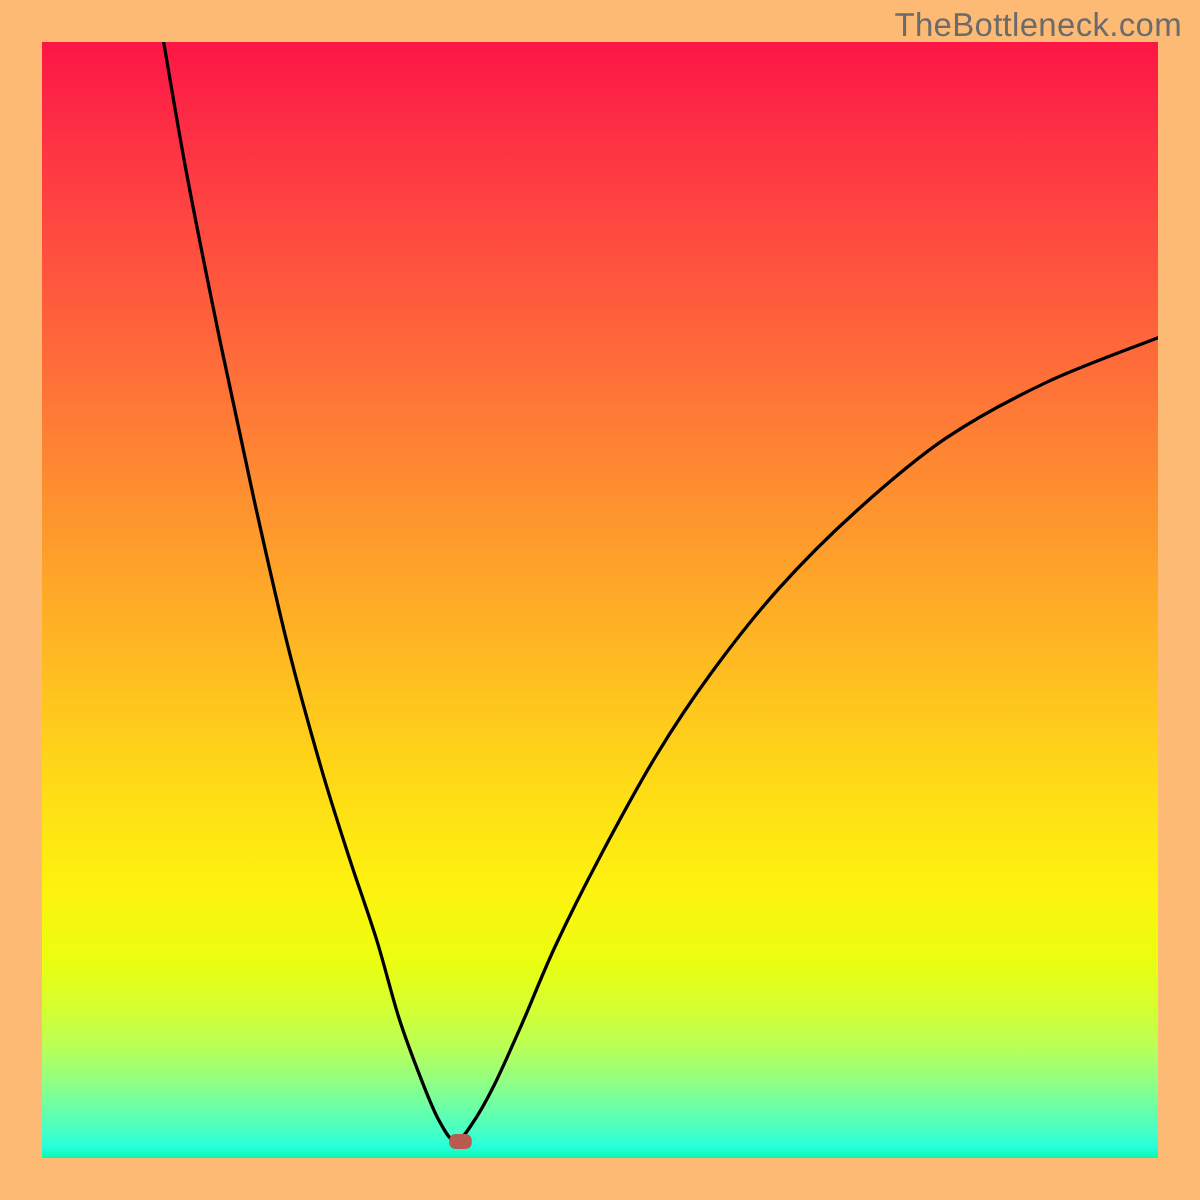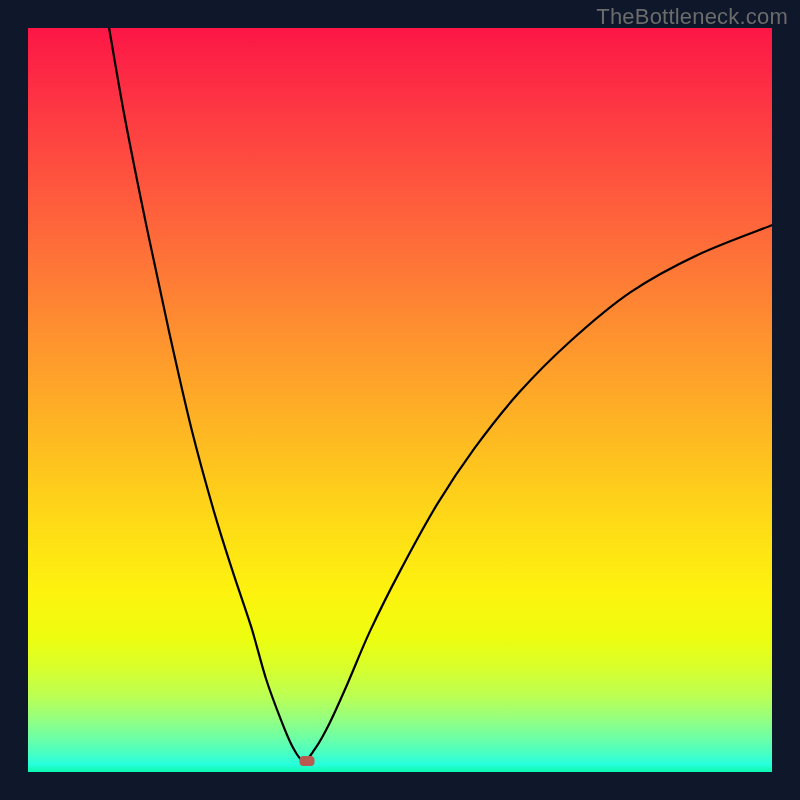--- a/index.html
+++ b/index.html
@@ -8,21 +8,21 @@
     width: 800px;
     height: 800px;
     background: #000;
     overflow: hidden;
     font-family: Arial, Helvetica, sans-serif;
   }
   .outer {
     position: relative;
     width: 800px;
     height: 800px;
-    background: #0f172a;
+    background: #fdba74;
   }
   .watermark {
     position: absolute;
     top: 4px;
     right: 12px;
     color: #6b6b6b;
     font-size: 22px;
     font-weight: 500;
     letter-spacing: 0.2px;
     z-index: 10;

